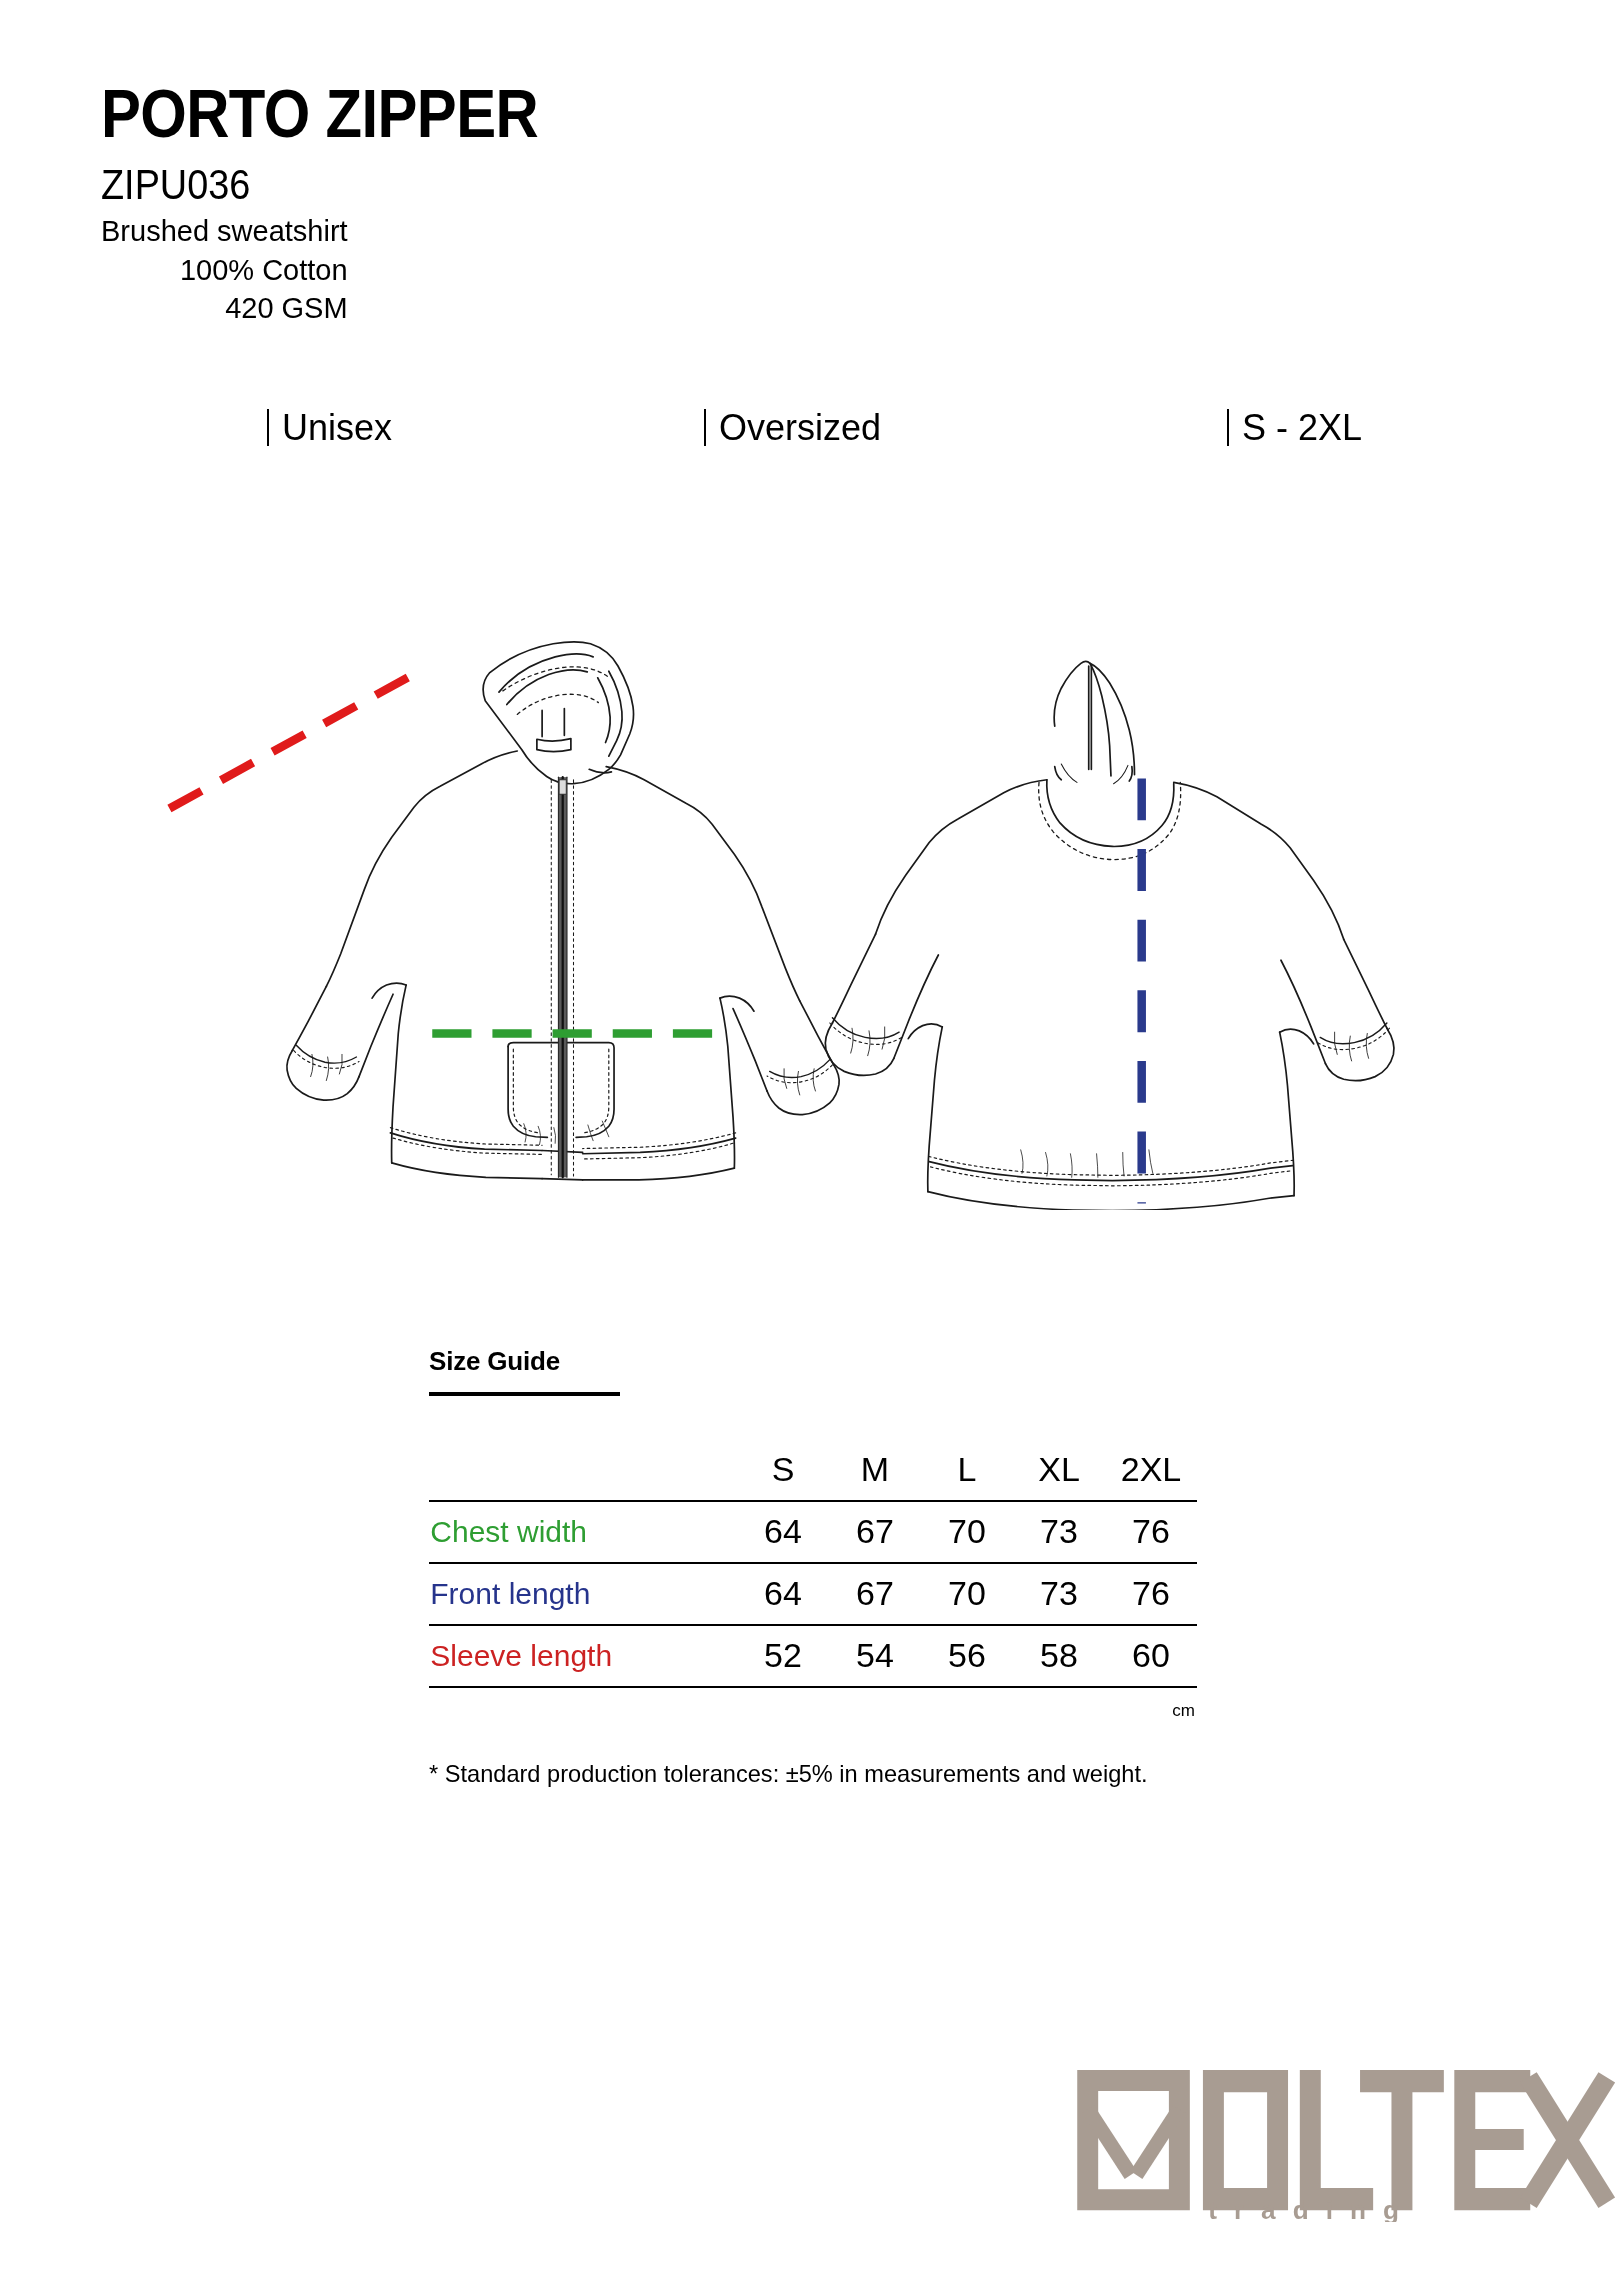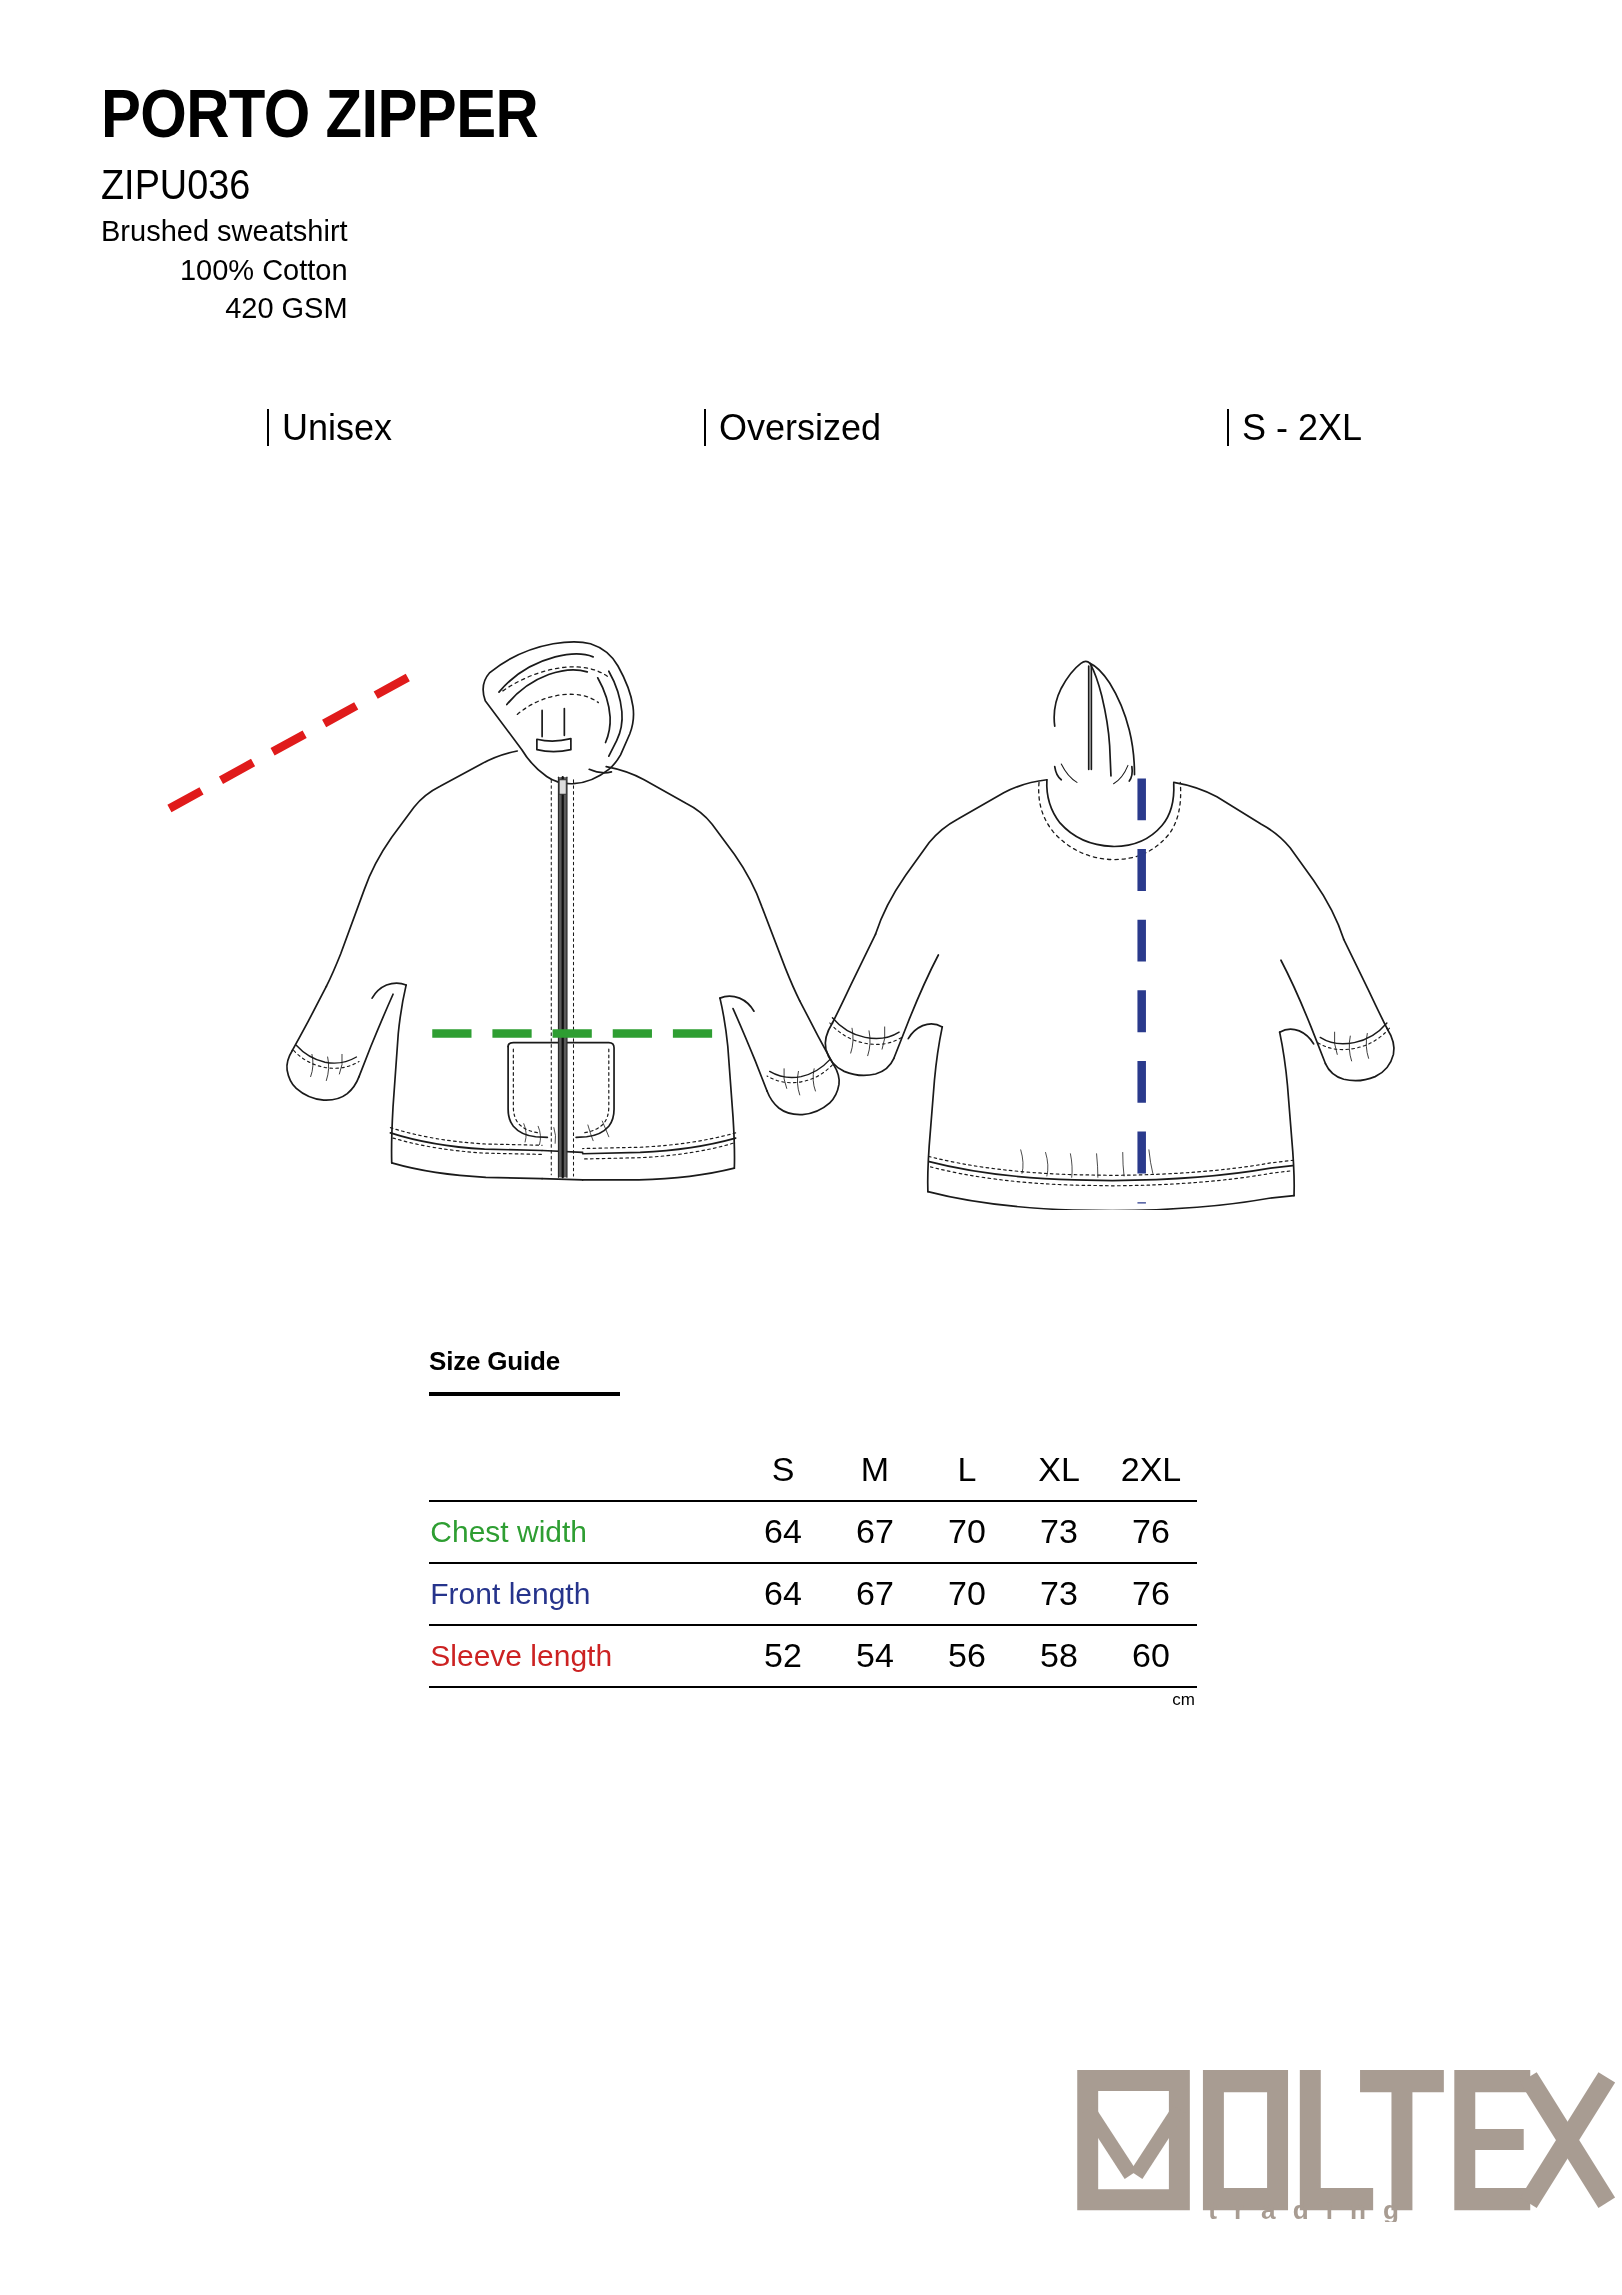--- a/index.html
+++ b/index.html
@@ -148,21 +148,21 @@
     text-align: left;
     font-size: 30px;
     padding-left: 1.3px;
   }
   .data-row:last-child td { border-bottom: 2.6px solid #000; margin-left: 37px; }
 
   .unit {
     width: 766px;
     text-align: right;
     font-size: 17px;
-    margin-top: 3px;
+    margin-top: 14px;
     line-height: 1;
   }
   .tolerance {
     margin-top: 41px;
     font-size: 23.6px;
     line-height: 1.2;
     white-space: nowrap;
   }
 
   
@@ -424,20 +424,21 @@
         <td>52</td>
         <td>54</td>
         <td>56</td>
         <td>58</td>
         <td>60</td>
       </tr>
     </tbody>
   </table>
 
   <div class="unit">cm</div>
+  <div class="tolerance">* Standard production tolerances: ±5% in measurements and weight.</div>
 </div>
 
 <div class="footer-logo">
   <svg width="563" height="190" viewBox="0 0 860 290" xmlns="http://www.w3.org/2000/svg">
     <g id="logo-shapes" fill="#a89c92">
 
       <path d="M8 58 L180 58 L180 272 L8 272 Z
                M40 90 L40 240 L148 240 L148 90 Z" fill-rule="evenodd"></path>
       <g transform="translate(0,0)">
         <rect x="46" y="108" width="22" height="120" transform="rotate(-33 57 168)"></rect>

